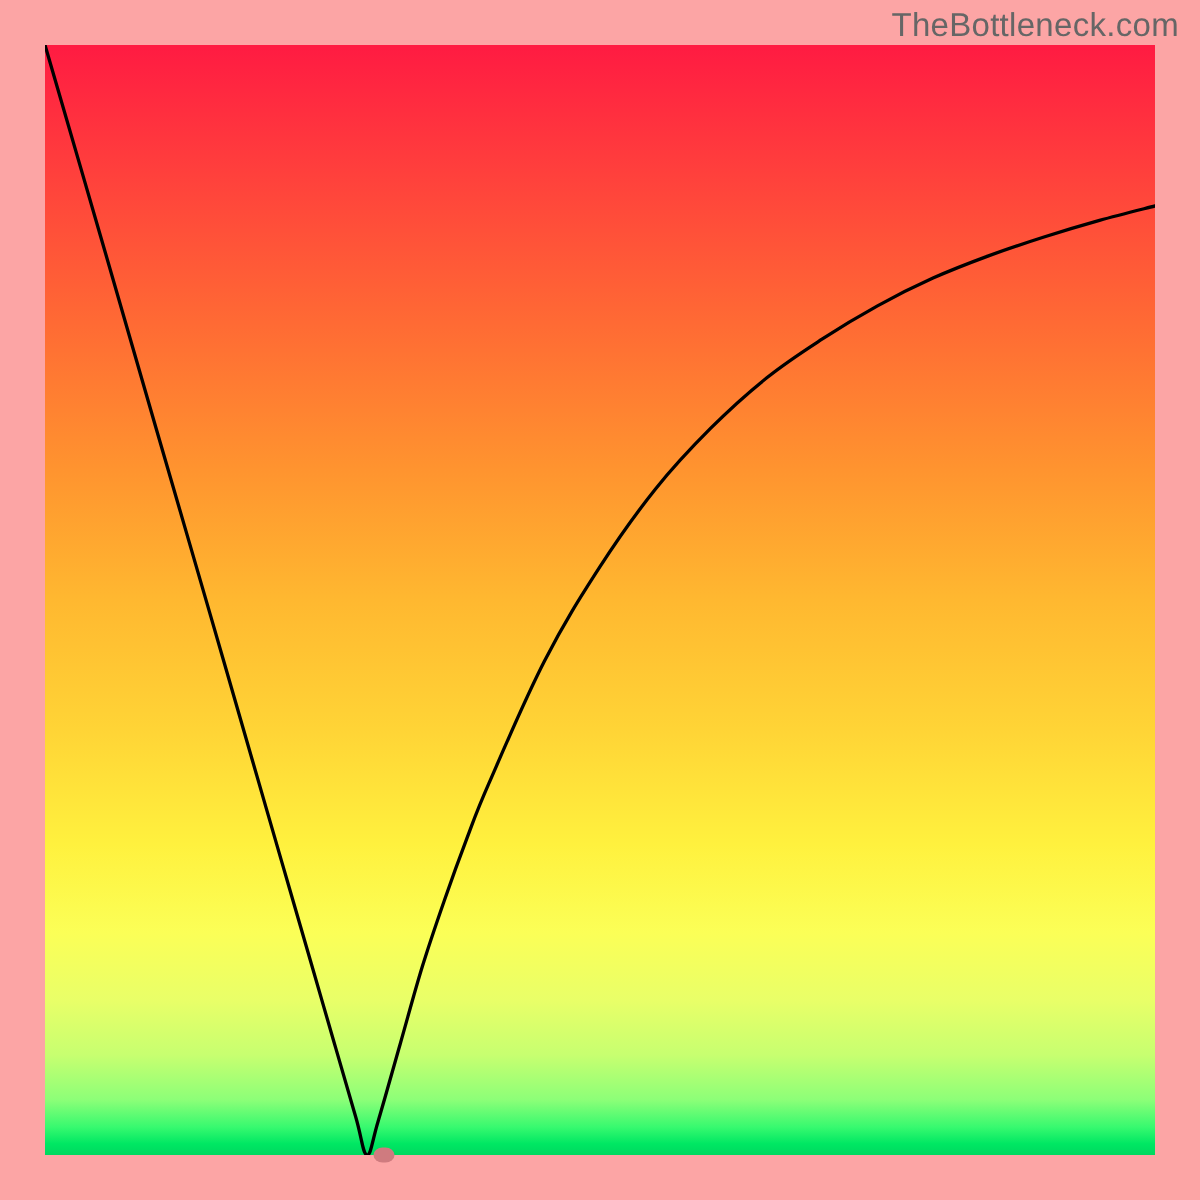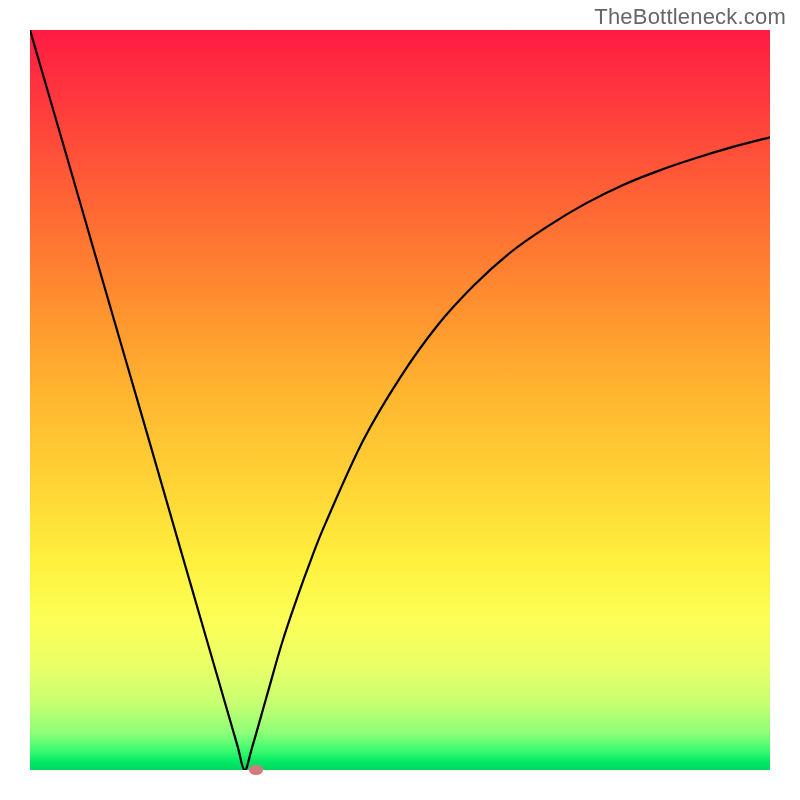--- a/index.html
+++ b/index.html
@@ -8,21 +8,21 @@
     width: 800px;
     height: 800px;
     background: #000;
     font-family: Arial, Helvetica, sans-serif;
     overflow: hidden;
   }
   .frame {
     position: absolute;
     left: 0; top: 0;
     width: 800px; height: 800px;
-    background: #ffffff;
+    background: #fca5a5;
   }
   .plot-area {
     position: absolute;
     left: 30px;
     top: 30px;
     width: 740px;
     height: 740px;
     
     background: linear-gradient(to bottom,
       #ff1b42 0%,

